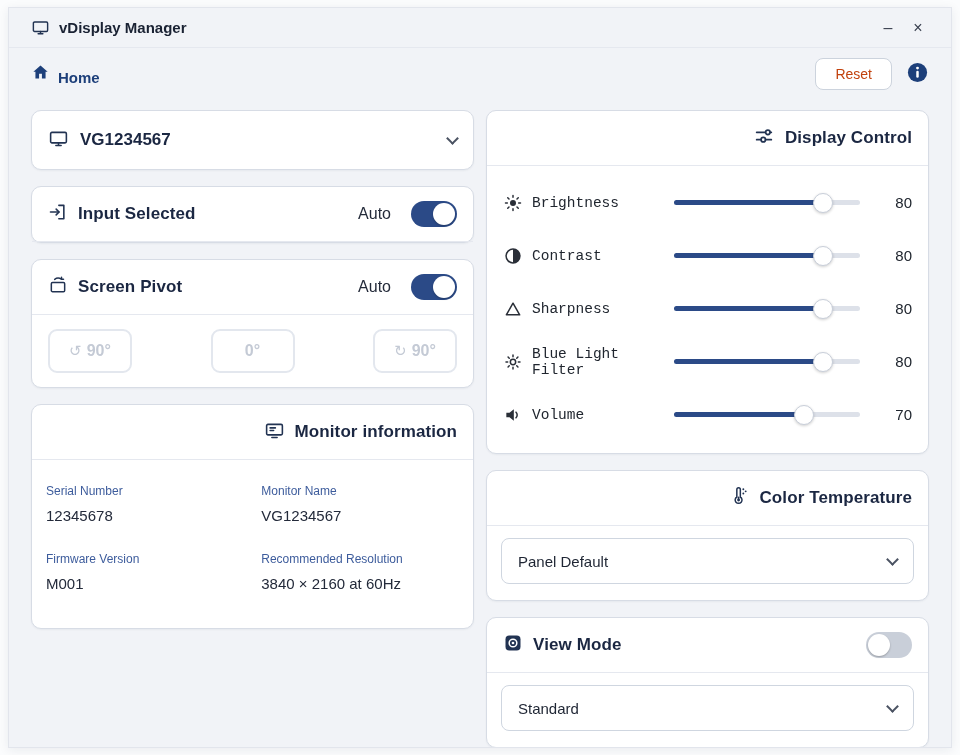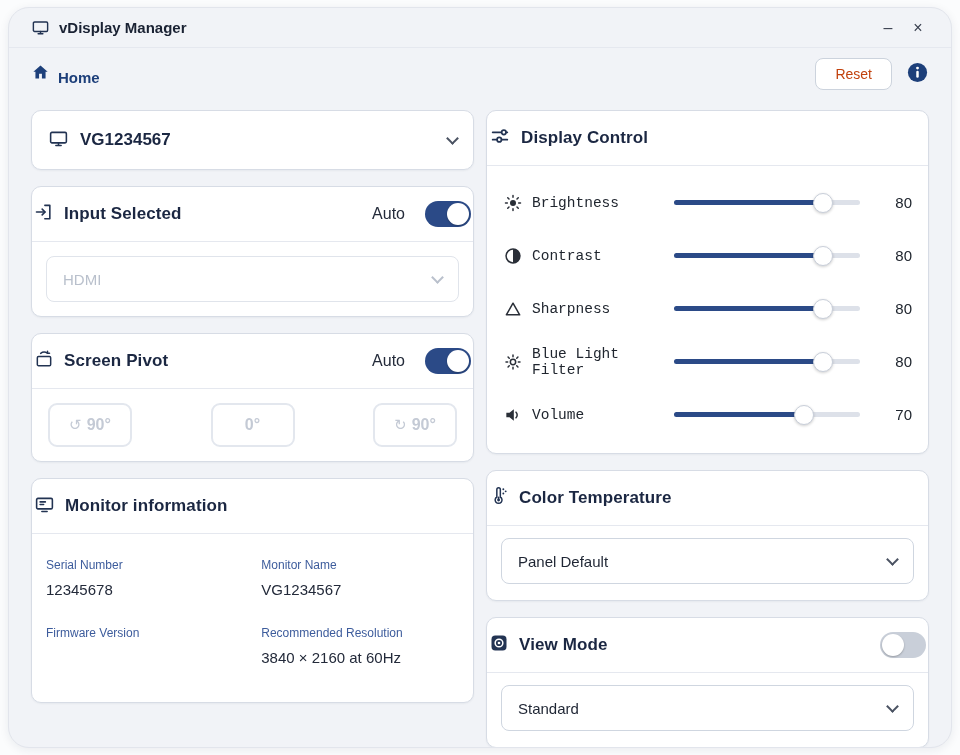--- a/index.html
+++ b/index.html
@@ -6,21 +6,21 @@
   * { box-sizing:border-box; margin:0; padding:0; }
   body {
     background:#fbfcfd;
     font-family:"Liberation Sans","DejaVu Sans",sans-serif;
     color:#1f2633;
     -webkit-font-smoothing:antialiased;
   }
   .window {
     width:944px; height:741px; margin:7px auto;
     background:#f1f3f7;
-    border:1px solid #e2e5ec; border-radius:21px;
+    border:1px solid #e2e5ec; border-radius:0;
     box-shadow:0 2px 10px rgba(30,40,70,.08);
     overflow:hidden; display:flex; flex-direction:column;
   }
   
   .titlebar {
     height:40px; flex:0 0 40px; display:flex; align-items:center;
     padding:0 18px 0 22px; border-bottom:1px solid #e5e8ef;
   }
   .titlebar .app-icon { display:flex; margin-right:9px; }
   .titlebar .app-title { font-size:15px; font-weight:bold; color:#1a2233; }
@@ -41,21 +41,21 @@
   .info-btn { margin-left:14px; display:flex; background:none; border:none; cursor:pointer; }
   
   .main { flex:1; display:flex; gap:12px; padding:10px 22px 22px; }
   .col { flex:1; display:flex; flex-direction:column; }
   .col > .card + .card { margin-top:16px; }
   .card {
     background:#fff; border:1px solid #d7dce5; border-radius:10px;
     box-shadow:0 1px 2px rgba(20,30,60,.05);
   }
   .card-header {
-    height:55px; display:flex; align-items:center; gap:10px; padding:0 2px;
+    height:55px; display:flex; align-items:center; gap:10px; padding:0 16px;justify-content:flex-end;
   }
   .card-header.bordered { border-bottom:1px solid #e5e8ef; }
   .card-title { font-size:17px; font-weight:bold; color:#1b2742; letter-spacing:.1px; }
   .card-body { padding:14px; }
   
   .device-card { height:60px; display:flex; align-items:center; gap:11px; padding:0 16px; cursor:pointer; }
   .device-name { font-size:17px; font-weight:bold; color:#1b2742; }
   
   .chev {
     width:9px; height:9px; border-right:2px solid #4a5262; border-bottom:2px solid #4a5262;
@@ -176,26 +176,20 @@
                 <path d="M9.8 8.5 13.3 12l-3.5 3.5"></path>
               </svg>
           </span>
           <span class="card-title">Input Selected</span>
           <span class="spacer"></span>
           <span class="auto-label">Auto</span>
           <div class="toggle on">
               <div class="knob"></div>
             </div>
         </div>
-        <div class="card-body">
-          <div class="selectbox disabled">
-            <span>HDMI</span>
-            <span class="chev light ml-auto"></span>
-          </div>
-        </div>
       </div>
 
       <div class="card">
         <div class="card-header bordered">
           <span>
             <svg viewBox="0 0 24 24" width="20" height="20" fill="none" stroke="#223352" stroke-width="1.8" stroke-linecap="round" stroke-linejoin="round">
                 <rect x="4" y="9" width="16" height="11" rx="1.5"></rect>
                 <path d="M8 5.2a6 4.6 0 0 1 8-.2"></path>
                 <path d="M16.2 2.6V5h2.4"></path>
               </svg>
@@ -237,20 +231,21 @@
           <div class="field">
             <div class="field-label">Serial Number</div>
             <div class="field-value">12345678</div>
           </div>
           <div class="field">
             <div class="field-label">Monitor Name</div>
             <div class="field-value">VG1234567</div>
           </div>
           <div class="field">
             <div class="field-label">Firmware Version</div>
+            <div class="field-value">M001</div>
           </div>
           <div class="field">
             <div class="field-label">Recommended Resolution</div>
             <div class="field-value">3840 × 2160 at 60Hz</div>
           </div>
         </div>
       </div>
     </div>
 
     <div class="col">

